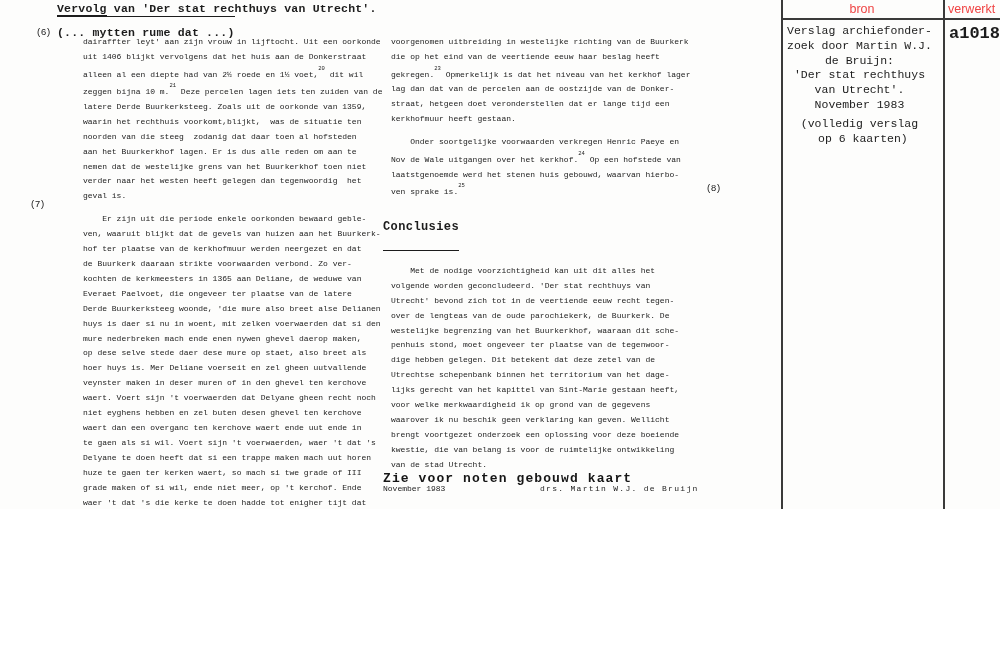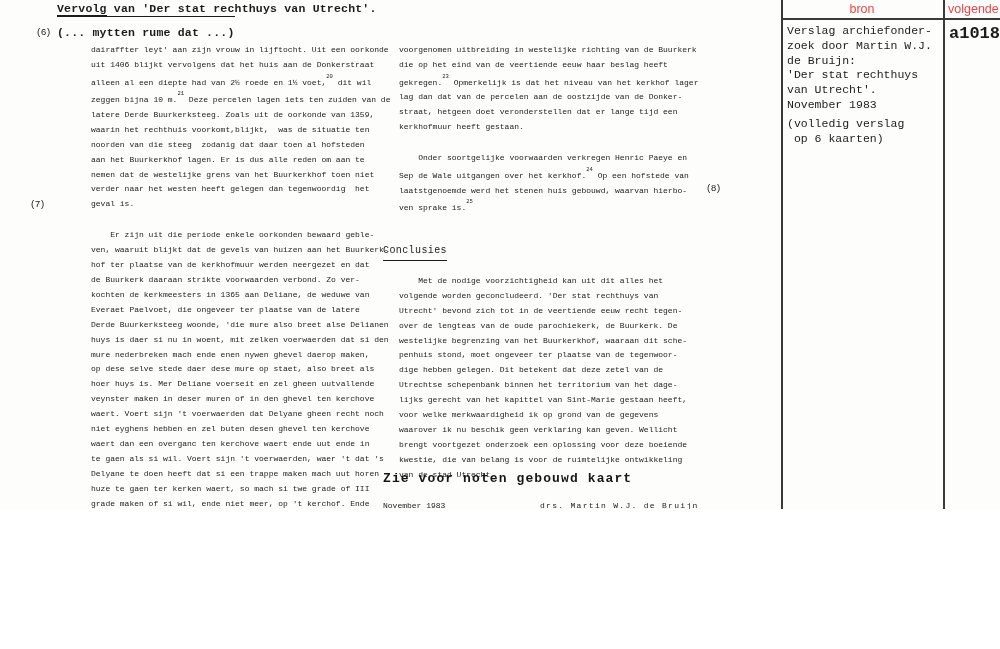--- a/index.html
+++ b/index.html
@@ -9,39 +9,39 @@
   .title{position:absolute;left:57px;top:1px;font-size:11.5px;font-weight:bold;line-height:15px;white-space:pre;letter-spacing:.2px;}
   .title .uw{border-bottom:1.4px solid #1c1c1c;padding-bottom:0px;}
   .title-line2{display:inline-block;border-top:1.4px solid #1c1c1c;padding-top:8px;margin-top:0px;}
   
   .marker{position:absolute;font-size:9.5px;color:#222;letter-spacing:-1px;}
   .m6{left:36px;top:27px;}
   .m7{left:30px;top:199px;}
   .m8{left:706px;top:183px;}
   
   .col{position:absolute;top:27px;font-size:8px;line-height:14.9px;}
-  .col p{margin:16px;white-space:pre;}
+  .col p{margin:8px;white-space:pre;}
   .left-col{left:75px;width:305px;}
   .mid-col{left:383px;width:320px;}
   sup{font-size:5.5px;position:relative;top:-3px;letter-spacing:0;}
   .p2{margin-top:3px !important;}
-  .heading{display:inline-block;margin:12px 0 0 0;font-size:10px;font-weight:normal;border-bottom:1.2px solid #1c1c1c;padding-bottom:1px;letter-spacing:.4px;}
+  .heading{display:inline-block;margin:12px 0 0 0;font-size:12px;font-weight:bold;border-bottom:1.2px solid #1c1c1c;padding-bottom:15px;letter-spacing:.4px;}
   .p3{margin-top:13px !important;}
   .sigrow{position:relative;margin-top:9px;height:15px;}
   .sig{position:absolute;left:157px;top:0;border-bottom:1.2px solid #1c1c1c;letter-spacing:1.3px;padding-bottom:15px;}
   .footer-note{position:absolute;left:383px;top:471px;font-size:13px;letter-spacing:1.1px;font-weight:bold;color:#161616;}
   
   .vline{position:absolute;top:0;width:1.6px;height:557px;background:#3a3a3a;}
   .vl-left{left:781px;}
   .vl-div{left:943px;}
   .hline{position:absolute;left:781px;top:18px;width:219px;height:1.5px;background:#3a3a3a;}
   .form-label{position:absolute;top:2px;font-family:"Liberation Sans","DejaVu Sans",sans-serif;font-size:12.5px;color:#ef4444;}
   .lbl-bron{left:781px;width:162px;text-align:center;}
   .lbl-verwerkt{left:948px;}
-  .sidebar-text{position:absolute;left:787px;top:24px;font-size:11.5px;line-height:14.8px;white-space:pre;}
+  .sidebar-text{position:absolute;left:787px;top:24px;font-size:11.5px;line-height:14.8px;white-space:pre;text-align:center;}
   .sidebar-text .blk2{display:block;margin-top:4px;}
   .verwerkt-value{position:absolute;left:949px;top:24px;font-size:17px;font-weight:bold;}
 </style>
 </head>
 <body>
 
 <div class="page">
 
   <div class="title"><span class="uw">Vervolg</span><span> van 'Der stat rechthuys van Utrecht'.</span><br><span class="title-line2">(... mytten rume dat ...)</span></div>
 
@@ -88,21 +88,21 @@
   </div>
 
   <div class="col mid-col">
     <p><span>voorgenomen uitbreiding in westelijke richting van de Buurkerk
 die op het eind van de veertiende eeuw haar beslag heeft
 gekregen.</span><sup>23</sup><span> Opmerkelijk is dat het niveau van het kerkhof lager
 lag dan dat van de percelen aan de oostzijde van de Donker-
 straat, hetgeen doet veronderstellen dat er lange tijd een
 kerkhofmuur heeft gestaan.</span></p>
     <p class="p2"><span>    Onder soortgelijke voorwaarden verkregen Henric Paeye en
-Sep de Wale uitgangen over het kerkhof.</span><sup>24</sup><span> Op een hofstede van
+Nov de Wale uitgangen over het kerkhof.</span><sup>24</sup><span> Op een hofstede van
 laatstgenoemde werd het stenen huis gebouwd, waarvan hierbo-
 ven sprake is.</span><sup>25</sup></p>
     <div><span class="heading">Conclusies</span></div>
     <p class="p3">    Met de nodige voorzichtigheid kan uit dit alles het
 volgende worden geconcludeerd. 'Der stat rechthuys van
 Utrecht' bevond zich tot in de veertiende eeuw recht tegen-
 over de lengteas van de oude parochiekerk, de Buurkerk. De
 westelijke begrenzing van het Buurkerkhof, waaraan dit sche-
 penhuis stond, moet ongeveer ter plaatse van de tegenwoor-
 dige hebben gelegen. Dit betekent dat deze zetel van de
@@ -115,21 +115,21 @@
 van de stad Utrecht.</p>
     <div class="sigrow"><span>November 1983</span><span class="sig">drs. Martin W.J. de Bruijn</span></div>
   </div>
 
   <div class="footer-note">Zie voor noten gebouwd kaart</div>
 
   <div class="vline vl-left"></div>
   <div class="vline vl-div"></div>
   <div class="hline"></div>
   <div class="form-label lbl-bron">bron</div>
-  <div class="form-label lbl-verwerkt">volgende</div>
+  <div class="form-label lbl-verwerkt">verwerkt</div>
   <div class="sidebar-text"><span>Verslag archiefonder-
 zoek door Martin W.J.
 de Bruijn:
 'Der stat rechthuys
 van Utrecht'.
 November 1983</span><span class="blk2">(volledig verslag
  op 6 kaarten)</span></div>
   <div class="verwerkt-value">a10184</div>
 
 </div>

